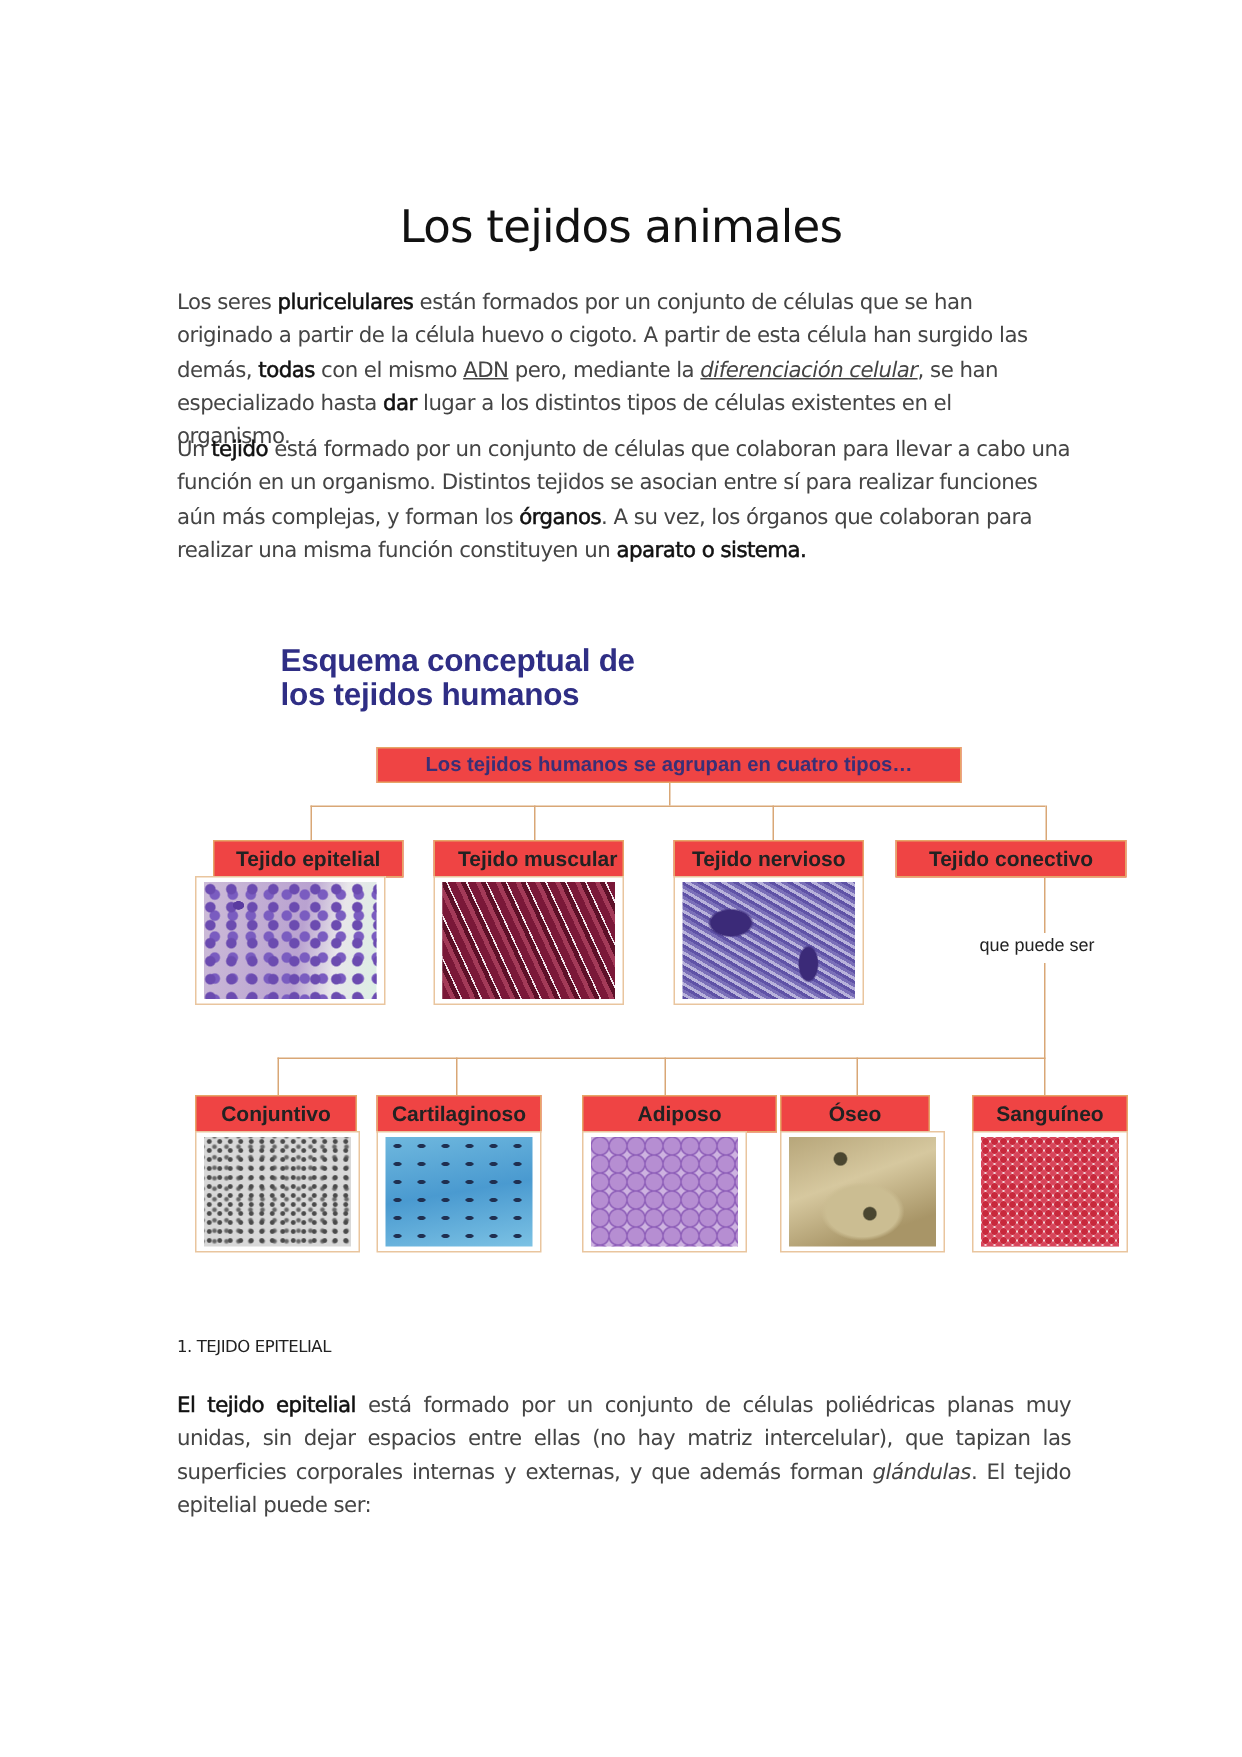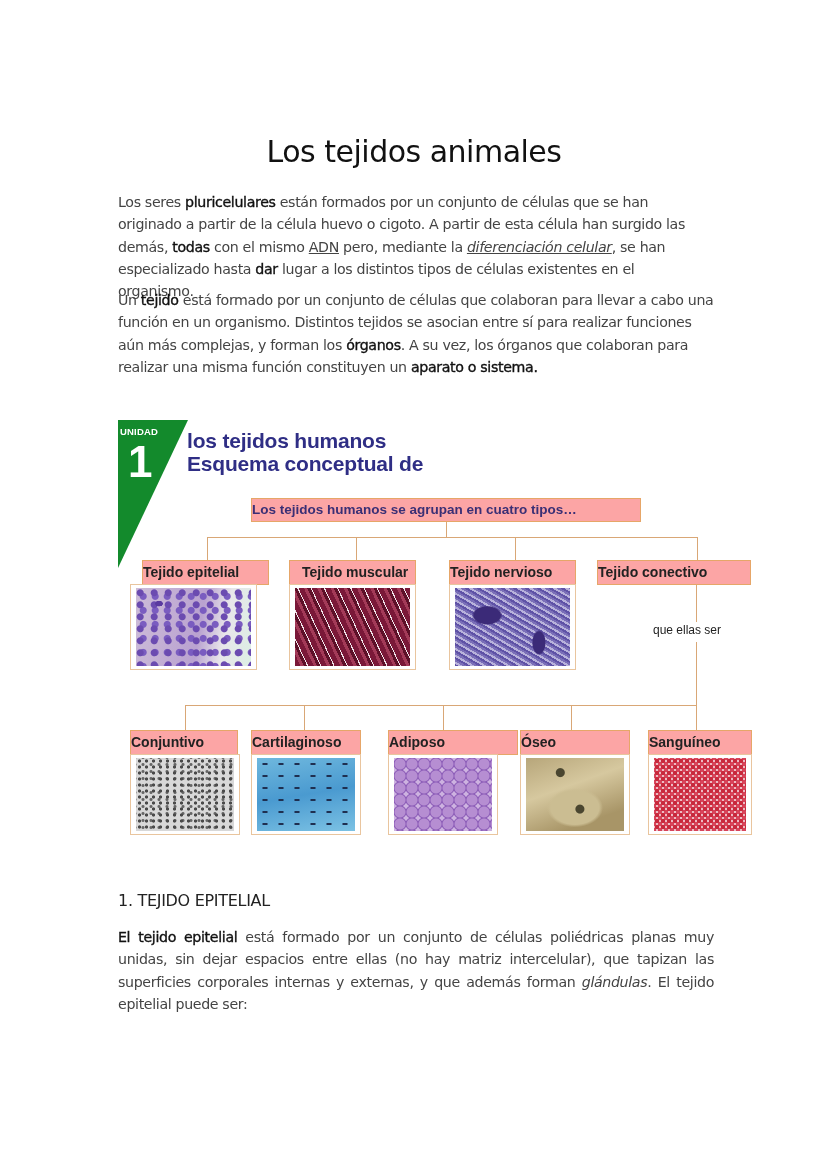--- a/index.html
+++ b/index.html
@@ -6,30 +6,30 @@
   body { width: 828px; height: 1171px; position: relative; overflow: hidden; font-family: "Liberation Sans", "DejaVu Sans", sans-serif; }
   .page-title { position: absolute; left: 0; width: 828px; top: 114px; text-align: center; font-size: 30px; color: #111; font-family: "DejaVu Sans", sans-serif; font-weight: normal; letter-spacing: -0.5px; }
   .para { position: absolute; left: 118px; width: 596px; font-size: 14.2px; line-height: 22.3px; color: #444; font-family: "DejaVu Sans", sans-serif; letter-spacing: -0.35px; margin: 0; }
   .para b { color: #111; font-weight: normal; -webkit-text-stroke: 0.35px #111; }
   .para u { text-decoration: underline; }
   .para .emph-u { font-style: italic; text-decoration: underline; }
   .justify { text-align: justify; }
   #p1 { top: 191px; }
   #p2 { top: 289px; }
   #p3 { top: 926px; }
-  .section-head { position: absolute; left: 118px; top: 891px; font-size: 16px; color: #222; font-family: "DejaVu Sans", sans-serif; letter-spacing: -0.3px; }
+  .section-head { position: absolute; left: 118px; top: 891px; font-size: 11px; color: #222; font-family: "DejaVu Sans", sans-serif; letter-spacing: -0.3px; }
 
   
   .diagram { position: absolute; left: 118px; top: 420px; width: 640px; height: 420px; }
   .unit-tri-wrap { position: absolute; left: 0; top: 0; width: 70px; height: 148px; }
   .unit-tri-shape { position: absolute; left: 0; top: 0; width: 70px; height: 148px; background: #138a2c; clip-path: polygon(0 0, 100% 0, 0 100%); }
   .unit-label { position: absolute; left: 2px; top: 6px; font-size: 9.5px; font-weight: bold; color: #fff; letter-spacing: 0.2px; }
   .unit-num { position: absolute; left: 10px; top: 20px; font-size: 44px; font-weight: bold; color: #fff; line-height: 1; }
   .diag-title { position: absolute; left: 69px; top: 9px; font-size: 21px; font-weight: bold; color: #2f2e85; line-height: 23px; letter-spacing: -0.2px; }
-  .box { position: absolute; background: #fca5a5; border: 1px solid #e6a668; color: #222; font-weight: bold; font-size: 14px; text-align: left; box-sizing: border-box; }
+  .box { position: absolute; background: #ef4444; border: 1px solid #e6a668; color: #222; font-weight: bold; font-size: 14px; text-align: center; box-sizing: border-box; }
   .root-box { left: 133px; top: 78px; width: 390px; height: 24px; line-height: 22px; font-size: 13.5px; color: #3a2f75; }
   .line-h { position: absolute; height: 1px; background: #d9a776; }
   .line-v { position: absolute; width: 1px; background: #d9a776; }
   .cat-box { height: 25px; line-height: 23px; }
   .img-frame { position: absolute; border: 1px solid #e9c59e; background: #fff; box-sizing: border-box; }
   .tissue { position: absolute; left: 5px; top: 3px; right: 5px; bottom: 3px; }
   .note { position: absolute; font-size: 12px; color: #222; }
 
   .t-epi { background:
       radial-gradient(ellipse 4px 3px at 20% 20%, #5a3aa0 90%, transparent 100%),
@@ -66,28 +66,23 @@
 </head>
 <body>
 
 <h1 class="page-title">Los tejidos animales</h1>
 
 <p class="para" id="p1"><span>Los seres </span><b>pluricelulares</b><span> están formados por un conjunto de células que se han originado a partir de la célula huevo o cigoto. A partir de esta célula han surgido las demás, </span><b>todas</b><span> con el mismo </span><u>ADN</u><span> pero, mediante la </span><span class="emph-u">diferenciación celular</span><span>, se han especializado hasta </span><b>dar</b><span> lugar a los distintos tipos de células existentes en el organismo.</span></p>
 
 <p class="para" id="p2"><span>Un </span><b>tejido</b><span> está formado por un conjunto de células que colaboran para llevar a cabo una función en un organismo. Distintos tejidos se asocian entre sí para realizar funciones aún más complejas, y forman los </span><b>órganos</b><span>.   A su vez, los órganos que colaboran para realizar una misma función constituyen un </span><b>aparato o sistema.</b></p>
 
 <div class="diagram">
-  <div class="unit-tri-wrap">
-    <div class="unit-tri-shape"></div>
-    <div class="unit-label">UNIDAD</div>
-    <div class="unit-num">1</div>
-  </div>
   <div class="diag-title">
+    <div>Esquema conceptual de</div>
     <div>los tejidos humanos</div>
-    <div>Esquema conceptual de</div>
   </div>
 
   <div class="box root-box">Los tejidos humanos se agrupan en cuatro tipos…</div>
 
   <div class="line-v" style="left:328px; top:102px; height:15px;"></div>
   <div class="line-h" style="left:89px; top:117px; width:490px;"></div>
   <div class="line-v" style="left:89px; top:117px; height:23px;"></div>
   <div class="line-v" style="left:238px; top:117px; height:23px;"></div>
   <div class="line-v" style="left:397px; top:117px; height:23px;"></div>
   <div class="line-v" style="left:579px; top:117px; height:23px;"></div>
@@ -103,21 +98,21 @@
     </div>
 
   <div class="box cat-box" style="left:331px; top:140px; width:127px;">Tejido nervioso</div>
   <div class="img-frame" style="left:331px; top:164px; width:127px; height:86px;">
       <div class="tissue t-ner"></div>
     </div>
 
   <div class="box cat-box" style="left:479px; top:140px; width:154px;">Tejido conectivo</div>
 
   <div class="line-v" style="left:578px; top:165px; height:37px;"></div>
-  <div class="note" style="left:535px; top:203px;">que ellas ser</div>
+  <div class="note" style="left:535px; top:203px;">que puede ser</div>
   <div class="line-v" style="left:578px; top:222px; height:88px;"></div>
 
   <div class="line-h" style="left:67px; top:285px; width:512px;"></div>
   <div class="line-v" style="left:67px; top:285px; height:25px;"></div>
   <div class="line-v" style="left:186px; top:285px; height:25px;"></div>
   <div class="line-v" style="left:325px; top:285px; height:25px;"></div>
   <div class="line-v" style="left:453px; top:285px; height:25px;"></div>
 
   <div class="box cat-box" style="left:12px; top:310px; width:108px;">Conjuntivo</div>
   <div class="img-frame" style="left:12px; top:334px; width:110px; height:81px;">
@@ -127,21 +122,21 @@
   <div class="box cat-box" style="left:133px; top:310px; width:110px;">Cartilaginoso</div>
   <div class="img-frame" style="left:133px; top:334px; width:110px; height:81px;">
       <div class="tissue t-car"></div>
     </div>
 
   <div class="box cat-box" style="left:270px; top:310px; width:130px;">Adiposo</div>
   <div class="img-frame" style="left:270px; top:334px; width:110px; height:81px;">
       <div class="tissue t-adi"></div>
     </div>
 
-  <div class="box cat-box" style="left:402px; top:310px; width:110px;">Óseo</div>
+  <div class="box cat-box" style="left:402px; top:310px; width:100px;">Óseo</div>
   <div class="img-frame" style="left:402px; top:334px; width:110px; height:81px;">
       <div class="tissue t-ose"></div>
     </div>
 
   <div class="box cat-box" style="left:530px; top:310px; width:104px;">Sanguíneo</div>
   <div class="img-frame" style="left:530px; top:334px; width:104px; height:81px;">
       <div class="tissue t-san"></div>
     </div>
 </div>
 

